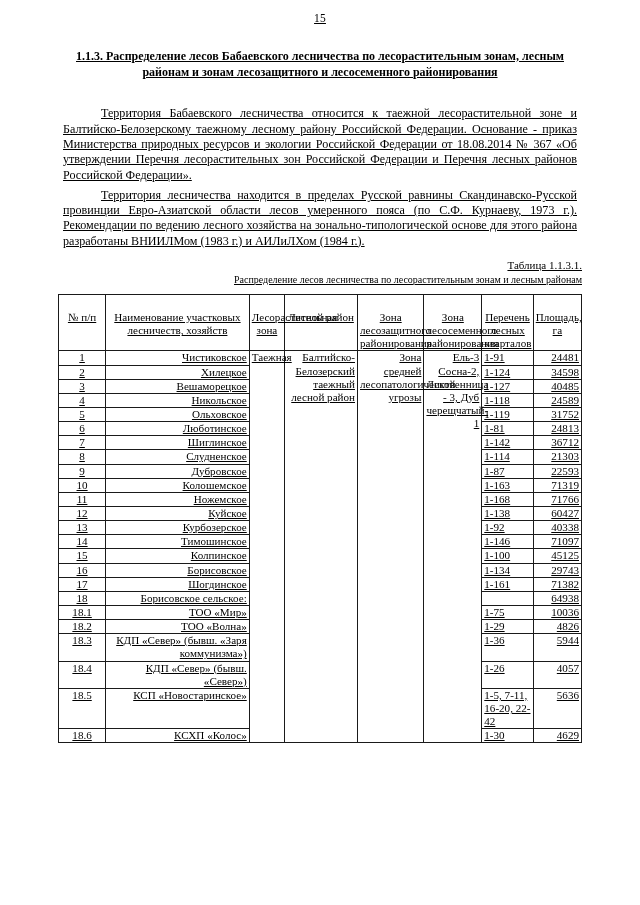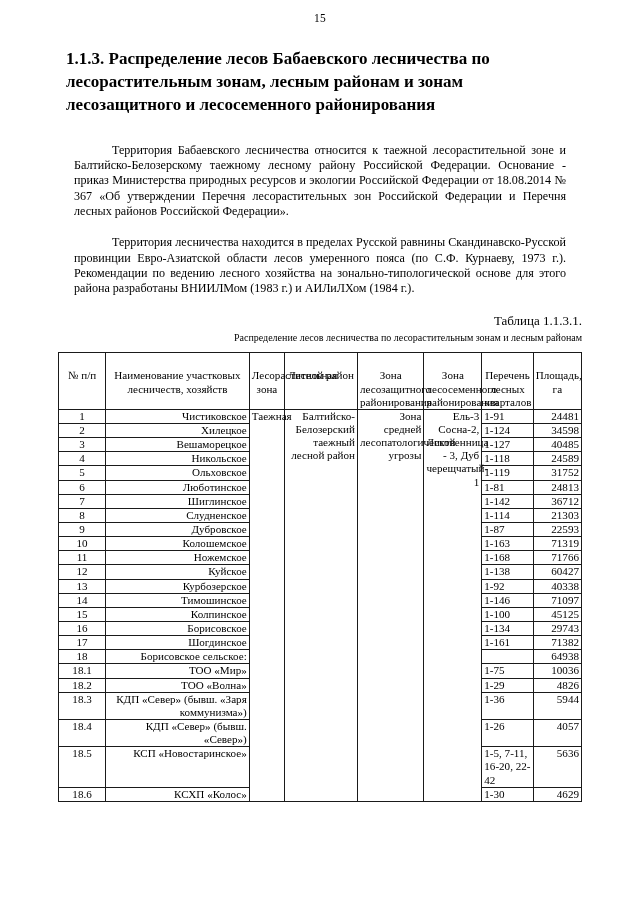--- a/index.html
+++ b/index.html
@@ -14,49 +14,50 @@
     color: #000000;
     position: relative;
     overflow: hidden;
   }
   .page {
     width: 640px;
     height: 905px;
     box-sizing: border-box;
     padding: 12px 58px 0 58px;
     position: relative;
+    text-decoration: underline;
   }
   .page-number {
     text-align: center;
     font-size: 11.5px;
     margin: 0 0 24px 0;
     letter-spacing: 0.2px;
   }
   .section-heading {
     font-weight: bold;
-    font-size: 17px;
-    text-align: left;
+    font-size: 12px;
+    text-align: center;
     line-height: 1.35;
     margin: 0 8px 26px 8px;
   }
   p.body-par {
     font-size: 12.1px;
     line-height: 1.265;
     text-align: justify;
     text-indent: 38px;
-    margin: 16px;
+    margin: 5px;
     hyphens: manual;
   }
   p.body-par + p.body-par {
     margin-top: 0;
   }
   .table-number {
     text-align: right;
-    font-size: 13px;
-    margin: 17px 0 3px 0;
+    font-size: 11px;
+    margin: 10px 0 3px 0;
   }
   .table-caption {
     text-align: right;
     font-size: 10px;
     margin: 0 0 9px 0;
   }
   table.main-table {
     border-collapse: collapse;
     width: 100%;
     table-layout: fixed;

